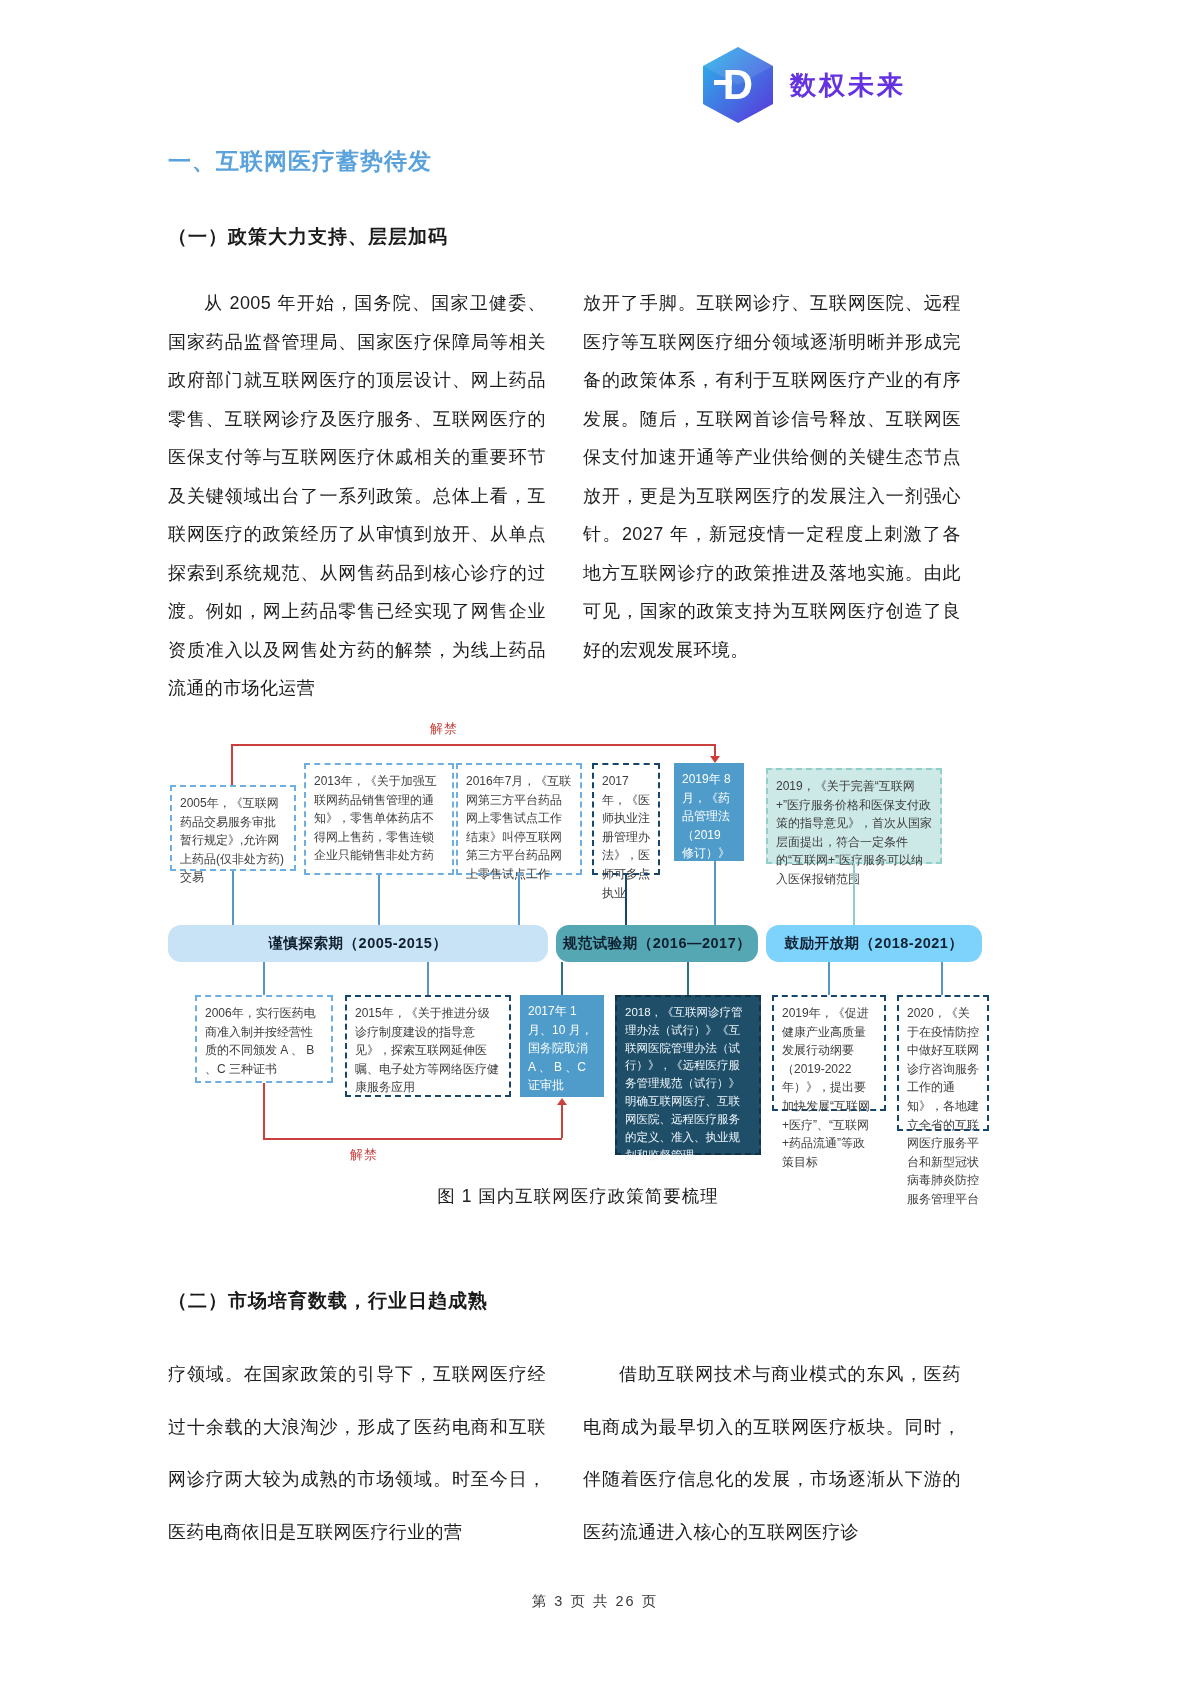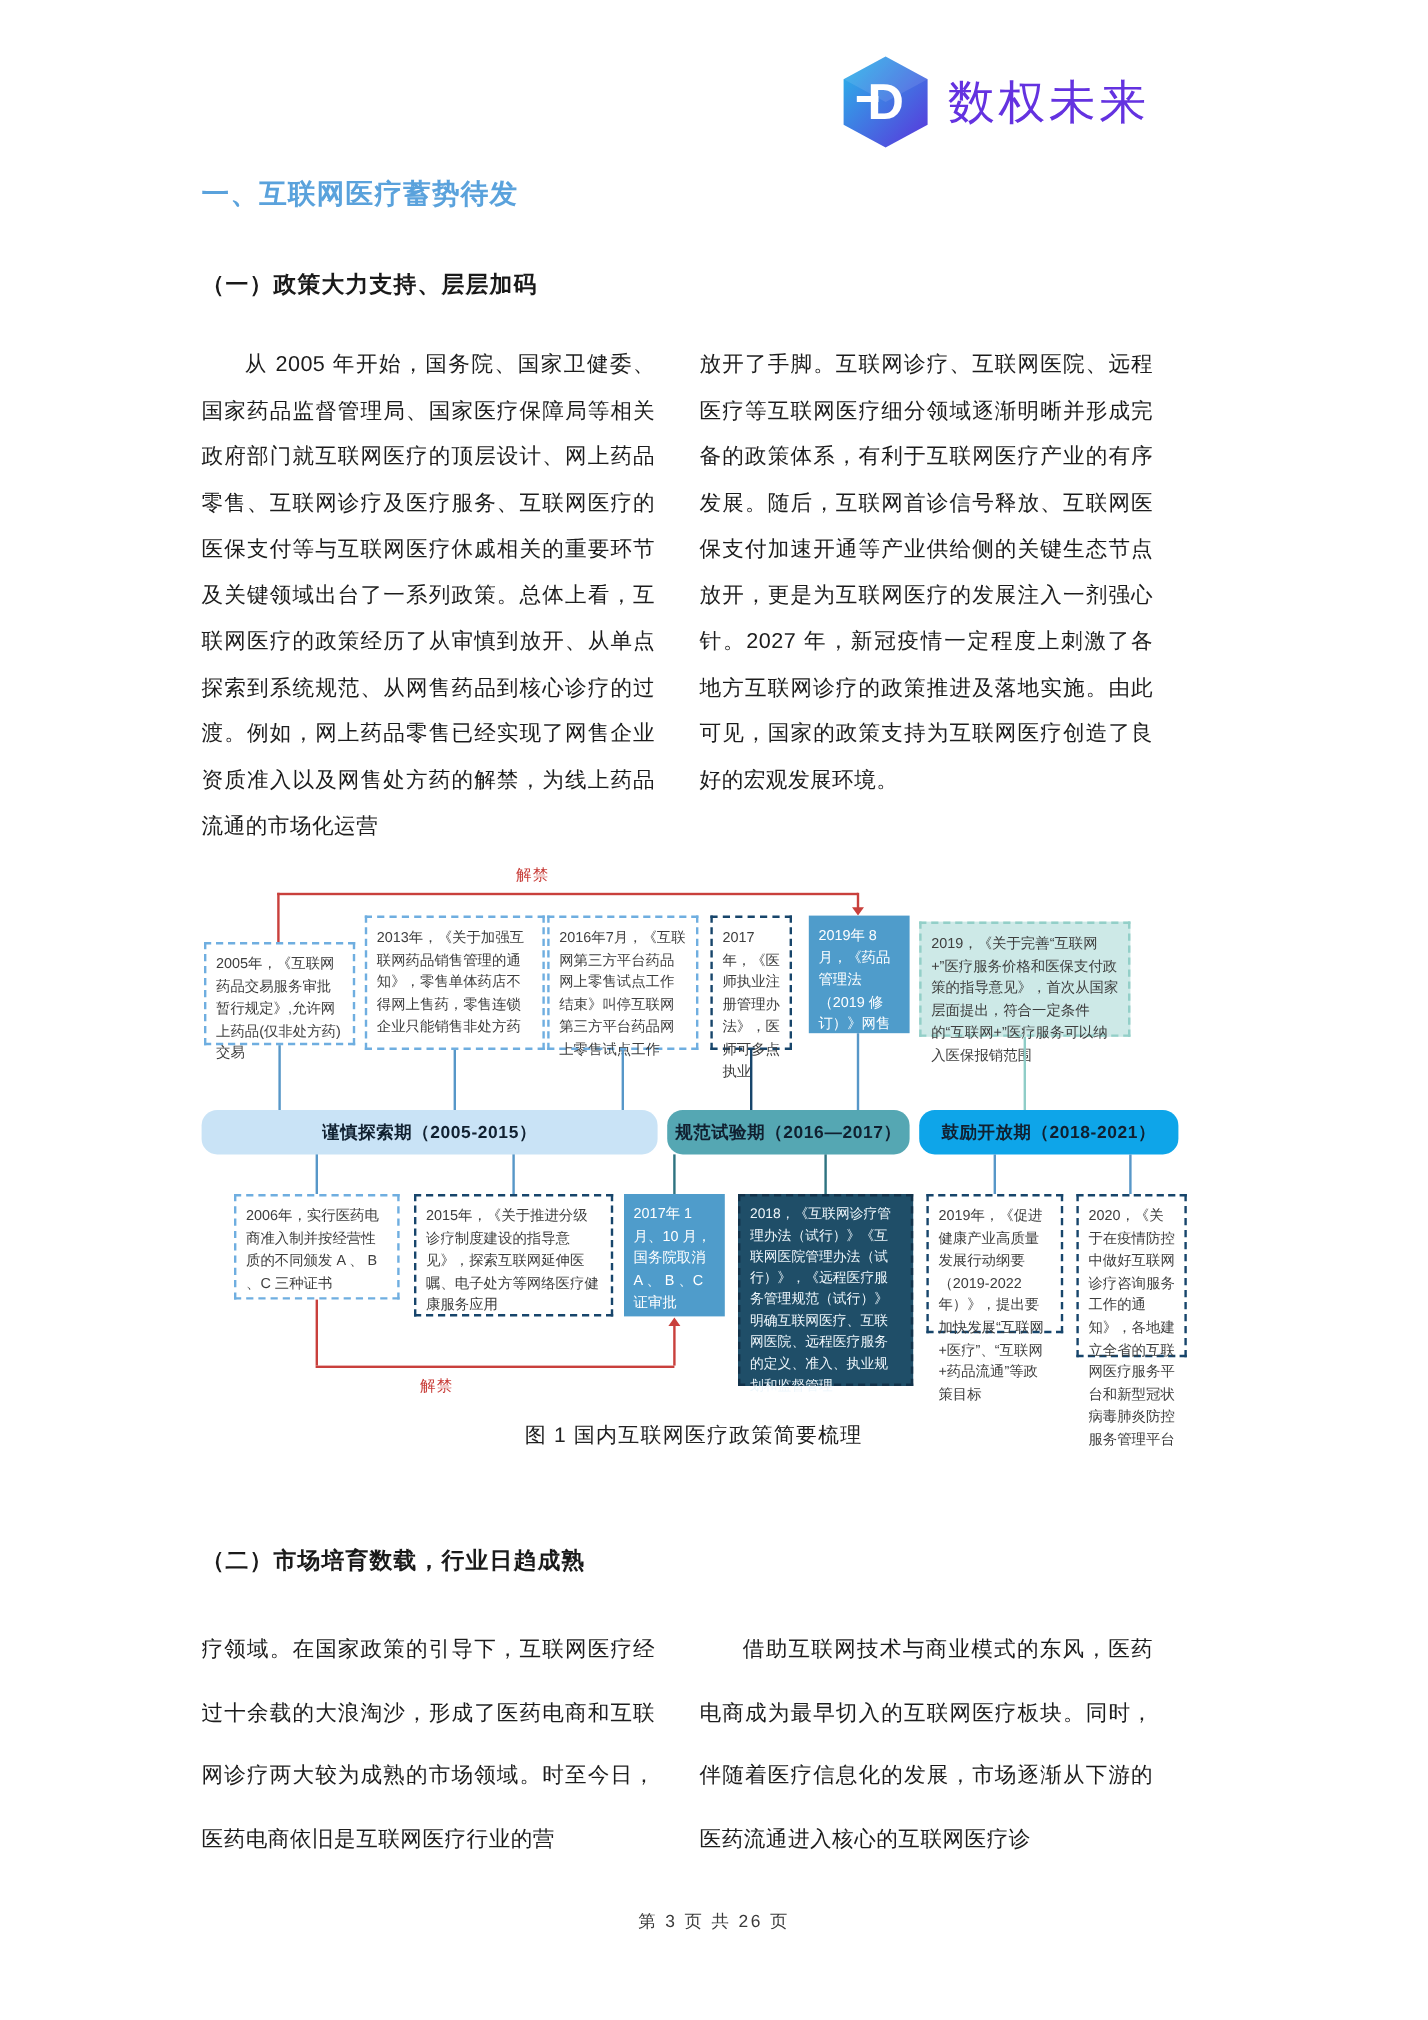--- a/index.html
+++ b/index.html
@@ -2,21 +2,21 @@
 <html><head>
 <meta charset="utf-8">
 <style>
   html,body{margin:0;padding:0;background:#ffffff;}
   body{font-family:"Liberation Sans",sans-serif;color:#212121;}
   .page{position:relative;width:1190px;height:1683px;background:#ffffff;overflow:hidden;}
 
   
   .logo{position:absolute;left:700px;top:46px;display:flex;align-items:center;gap:14px;}
   .logo-badge{width:76px;height:78px;}
-  .brand-name{font-size:39px;font-weight:400;color:#6432E0;letter-spacing:3px;}
+  .brand-name{font-size:26px;font-weight:700;color:#6432E0;letter-spacing:3px;}
 
   
   .h1{position:absolute;left:168px;top:146px;font-size:23px;font-weight:bold;color:#5AA2DC;letter-spacing:1px;}
   .h2{position:absolute;font-size:19px;font-weight:bold;color:#1a1a1a;letter-spacing:1px;}
   .h2a{left:168px;top:224px;font-family:Liberation Serif, serif;}
   .h2b{left:168px;top:1288px;}
 
   
   .cols{position:absolute;left:168px;display:flex;gap:37px;width:793px;}
   .cols1{top:284px;}
@@ -78,33 +78,33 @@
     <div class="red-label" style="left:262px;top:2px;">解禁</div>
     <div class="redline" style="left:63px;top:26px;width:484px;height:1.5px;"></div>
     <div class="redline" style="left:63px;top:26px;width:1.5px;height:41px;"></div>
     <div class="redline" style="left:546px;top:26px;width:1.5px;height:13px;"></div>
     <div class="arrow-down" style="left:542px;top:38px;"></div>
 
     <div class="fbox dash-light" style="left:2px;top:67px;width:126px;height:86px;">2005年，《互联网药品交易服务审批暂行规定》,允许网上药品(仅非处方药) 交易</div>
     <div class="fbox dash-light" style="left:136px;top:45px;width:150px;height:112px;">2013年，《关于加强互联网药品销售管理的通知》，零售单体药店不得网上售药，零售连锁企业只能销售非处方药</div>
     <div class="fbox dash-light" style="left:288px;top:45px;width:126px;height:112px;">2016年7月，《互联网第三方平台药品网上零售试点工作结束》叫停互联网第三方平台药品网上零售试点工作</div>
     <div class="fbox dash-dark" style="left:424px;top:45px;width:68px;height:112px;">2017年，《医师执业注册管理办法》，医师可多点执业</div>
-    <div class="fbox solid-blue" style="left:506px;top:45px;width:84px;height:98px;">2019年 8 月，《药品管理法（2019 修订）》网售处方药解禁</div>
+    <div class="fbox solid-blue" style="left:506px;top:45px;width:70px;height:98px;">2019年 8 月，《药品管理法（2019 修订）》网售处方药解禁</div>
     <div class="fbox teal-fill" style="left:598px;top:50px;width:176px;height:96px;">2019，《关于完善“互联网+”医疗服务价格和医保支付政策的指导意见》，首次从国家层面提出，符合一定条件的“互联网+”医疗服务可以纳入医保报销范围</div>
 
     <div class="conn" style="left:64px;top:153px;height:54px;"></div>
     <div class="conn" style="left:210px;top:157px;height:50px;"></div>
     <div class="conn" style="left:350px;top:157px;height:50px;"></div>
     <div class="conn" style="left:457px;top:157px;height:50px;background:#17456B;"></div>
     <div class="conn" style="left:546px;top:143px;height:64px;"></div>
     <div class="conn" style="left:685px;top:146px;height:61px;background:#8FCDC7;"></div>
 
     <div class="phase" style="left:0px;width:380px;background:#C9E3F6;">谨慎探索期（2005-2015）</div>
     <div class="phase" style="left:388px;width:202px;background:#55A7B3;">规范试验期（2016—2017）</div>
-    <div class="phase" style="left:598px;width:216px;background:#0ea5e9;">鼓励开放期（2018-2021）</div>
+    <div class="phase" style="left:598px;width:216px;background:#7dd3fc;">鼓励开放期（2018-2021）</div>
 
     <div class="conn" style="left:95px;top:244px;height:33px;"></div>
     <div class="conn" style="left:259px;top:244px;height:33px;"></div>
     <div class="conn" style="left:393px;top:244px;height:33px;background:#2E7380;"></div>
     <div class="conn" style="left:519px;top:244px;height:33px;background:#2E7380;"></div>
     <div class="conn" style="left:660px;top:244px;height:33px;"></div>
     <div class="conn" style="left:773px;top:244px;height:33px;"></div>
 
     <div class="fbox dash-light" style="left:27px;top:277px;width:138px;height:88px;">2006年，实行医药电商准入制并按经营性质的不同颁发 A 、 B 、C 三种证书</div>
     <div class="fbox dash-dark" style="left:177px;top:277px;width:166px;height:102px;">2015年，《关于推进分级诊疗制度建设的指导意见》，探索互联网延伸医嘱、电子处方等网络医疗健康服务应用</div>

